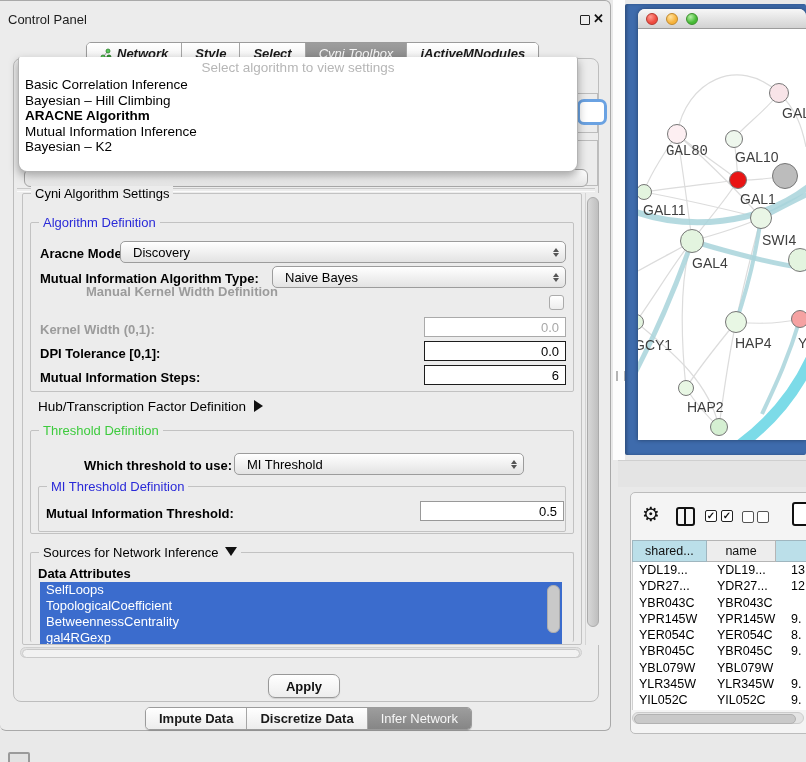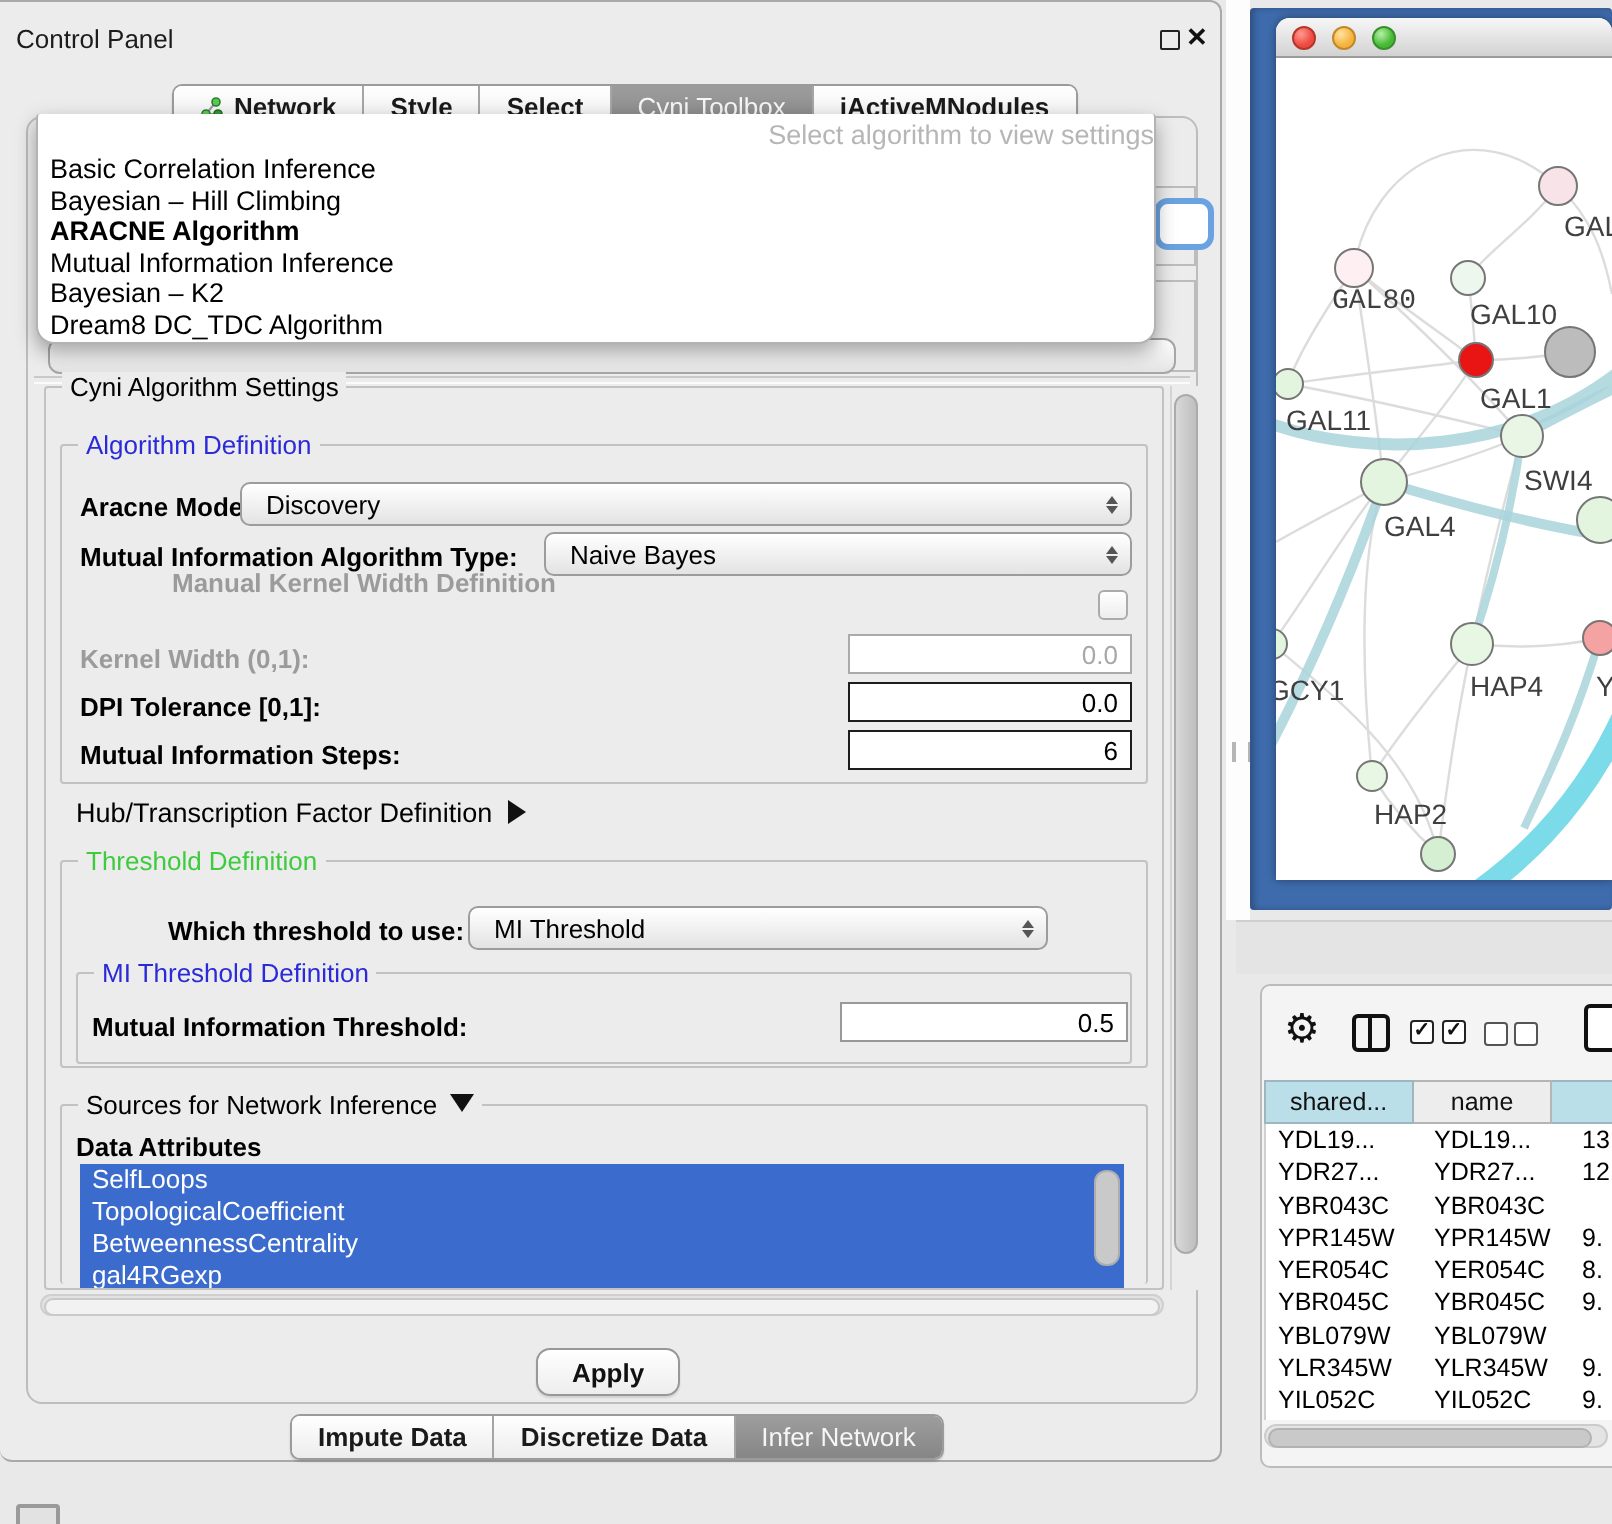--- a/index.html
+++ b/index.html
@@ -13,36 +13,36 @@
   .cp-title{left:8px;top:12px;font-size:13px;color:#1c1c1c;}
   .float-ic{left:580px;top:15px;width:8px;height:8px;border:1.6px solid #222;border-radius:1px;}
   .close-ic{left:593px;top:11px;font-size:13px;font-weight:bold;color:#111;}
   
   .tabstrip{display:flex;height:21px;border:1px solid #9b9b9b;border-radius:5px;overflow:hidden;
             background:#f6f6f6;box-shadow:0 1px 1px rgba(0,0,0,.15);}
   .tab{display:flex;align-items:center;gap:5px;padding:0 13px;font-size:13px;font-weight:600;
        color:#1a1a1a;background:linear-gradient(#ffffff,#ececec);border-right:1px solid #a5a5a5;cursor:default;}
   .tab:last-child{border-right:none;}
   .tab.sel{background:linear-gradient(#9d9d9d,#868686);color:#f6f6f6;font-weight:500;}
-  .top-tabs{left:86px;top:42px;}
+  .top-tabs{left:86px;top:42px;font-style:italic;}
   .bottom-tabs{left:145px;top:707px;}
   
   .cp-container{left:13px;top:58px;width:586px;height:644px;background:#ececec;
                 border:1px solid #bdbdbd;border-radius:8px;box-sizing:border-box;}
   
   .stub-box{border:1px solid #bcbcbc;background:#ececec;box-sizing:border-box;}
   .stub-blue{border:3px solid #6aa2e2;border-radius:7px;background:#fff;box-sizing:border-box;}
   .combo-stub{left:24px;top:169px;width:564px;height:18px;border:1px solid #a6a6a6;border-radius:6px;
               background:linear-gradient(#ffffff,#e4e4e4);box-sizing:border-box;}
   .etch{left:17px;top:188px;width:578px;height:2px;border-top:1px solid #c9c9c9;border-bottom:1px solid #fbfbfb;}
   
   .popup{left:18px;top:57px;width:560px;height:115px;background:#fff;border:1px solid #b3b3b3;
          border-top:none;border-radius:2px 2px 9px 9px;box-shadow:0 4px 10px rgba(0,0,0,.35);
          box-sizing:border-box;z-index:30;}
-  .popup-ph{width:100%;text-align:right;margin-top:3px;font-size:13.5px;color:#b6b6b6;}
+  .popup-ph{width:100%;text-align:center;margin-top:3px;font-size:13.5px;color:#b6b6b6;}
   .popup-item{padding:0 6px;font-size:13.5px;line-height:15.6px;color:#000;white-space:nowrap;}
   .popup-item.bold{font-weight:bold;}
   
   .group{border:1px solid #c2c2c2;border-radius:2px;box-sizing:border-box;}
   .group.noBottom{border-bottom:none;}
   .gtitle{position:absolute;top:-8px;left:8px;background:#ececec;padding:0 4px;font-size:13px;line-height:15px;white-space:nowrap;}
   .blue{color:#2a2ad8;}
   .green{color:#3ecb3e;}
   .lbl{font-size:13px;font-weight:bold;color:#000;white-space:nowrap;}
   .lbl.dis{color:#9b9b9b;}
@@ -161,21 +161,20 @@
 <div class="abs etch"></div>
 
 <div class="abs popup">
   <div class="popup-ph">Select algorithm to view settings</div>
   <div id="popup-items" style="margin-top:2px;">
       <div class="popup-item">Basic Correlation Inference</div>
       <div class="popup-item">Bayesian – Hill Climbing</div>
       <div class="popup-item bold">ARACNE Algorithm</div>
       <div class="popup-item">Mutual Information Inference</div>
       <div class="popup-item">Bayesian – K2</div>
-      <div class="popup-item">Dream8 DC_TDC Algorithm</div>
     </div>
 </div>
 
 <div class="abs group" style="left:22px;top:193px;width:560px;height:452px;">
   <span class="gtitle">Cyni Algorithm Settings</span>
 </div>
 
 <div class="abs group" style="left:30px;top:222px;width:544px;height:170px;">
   <span class="gtitle blue">Algorithm Definition</span>
 </div>

